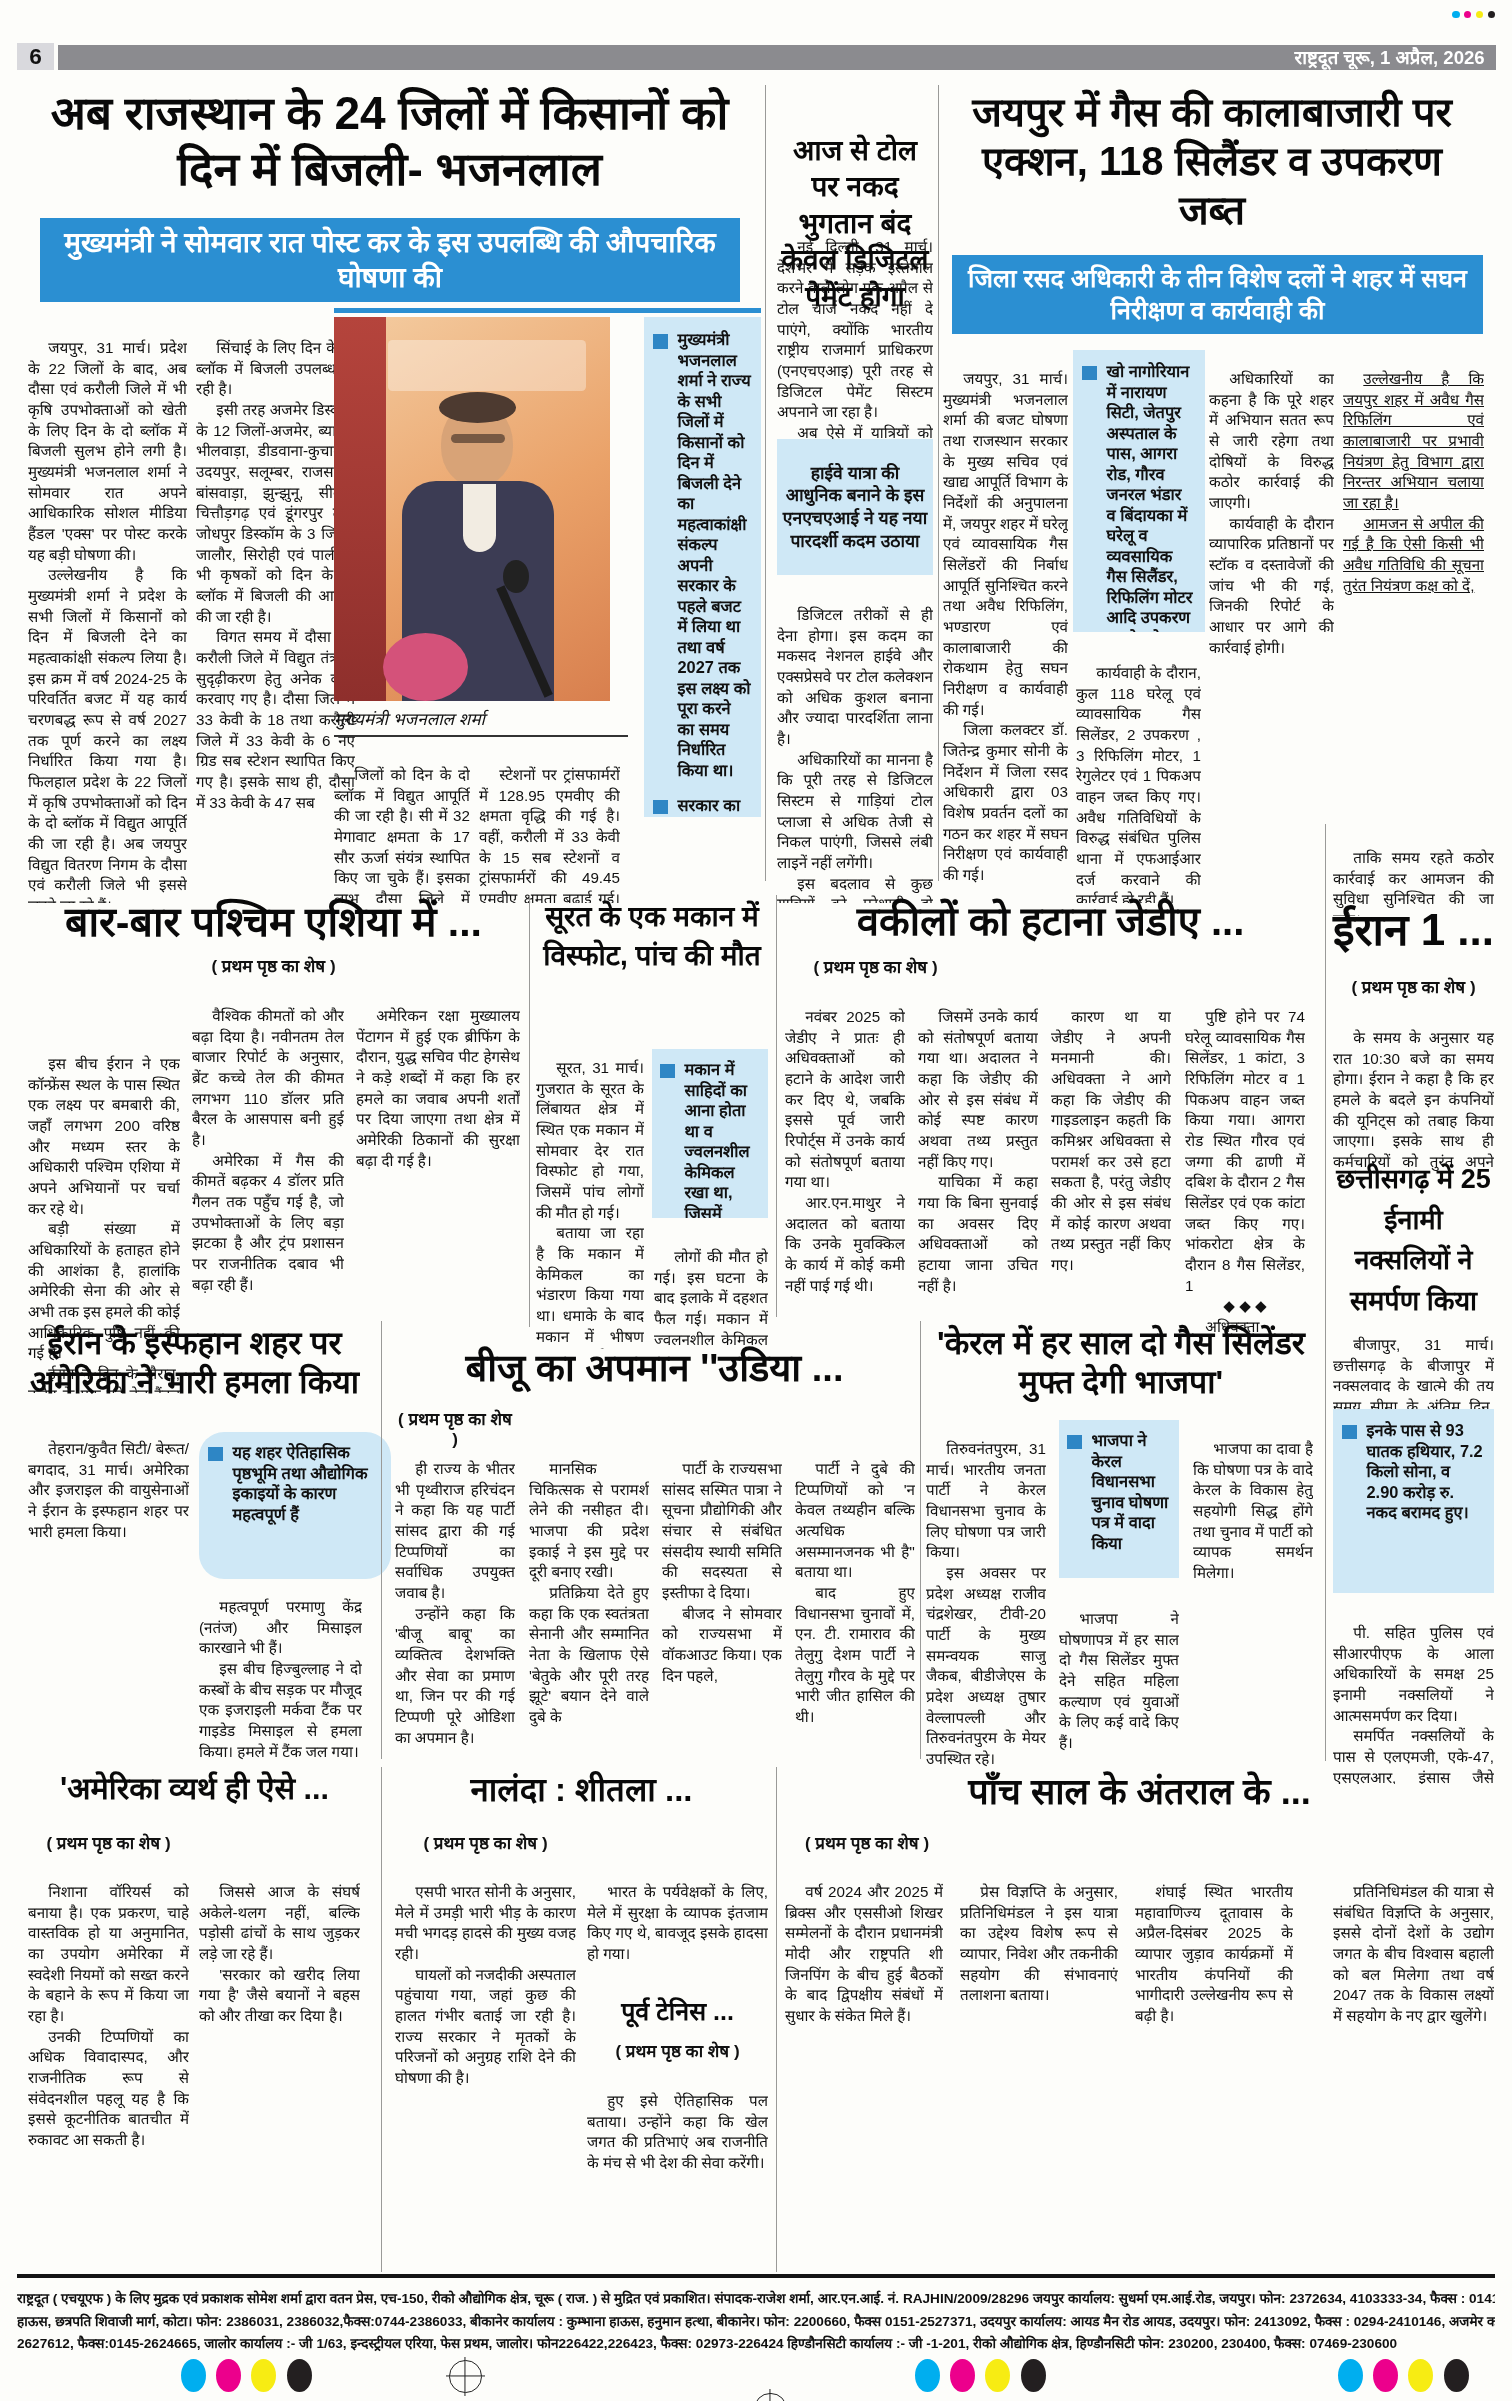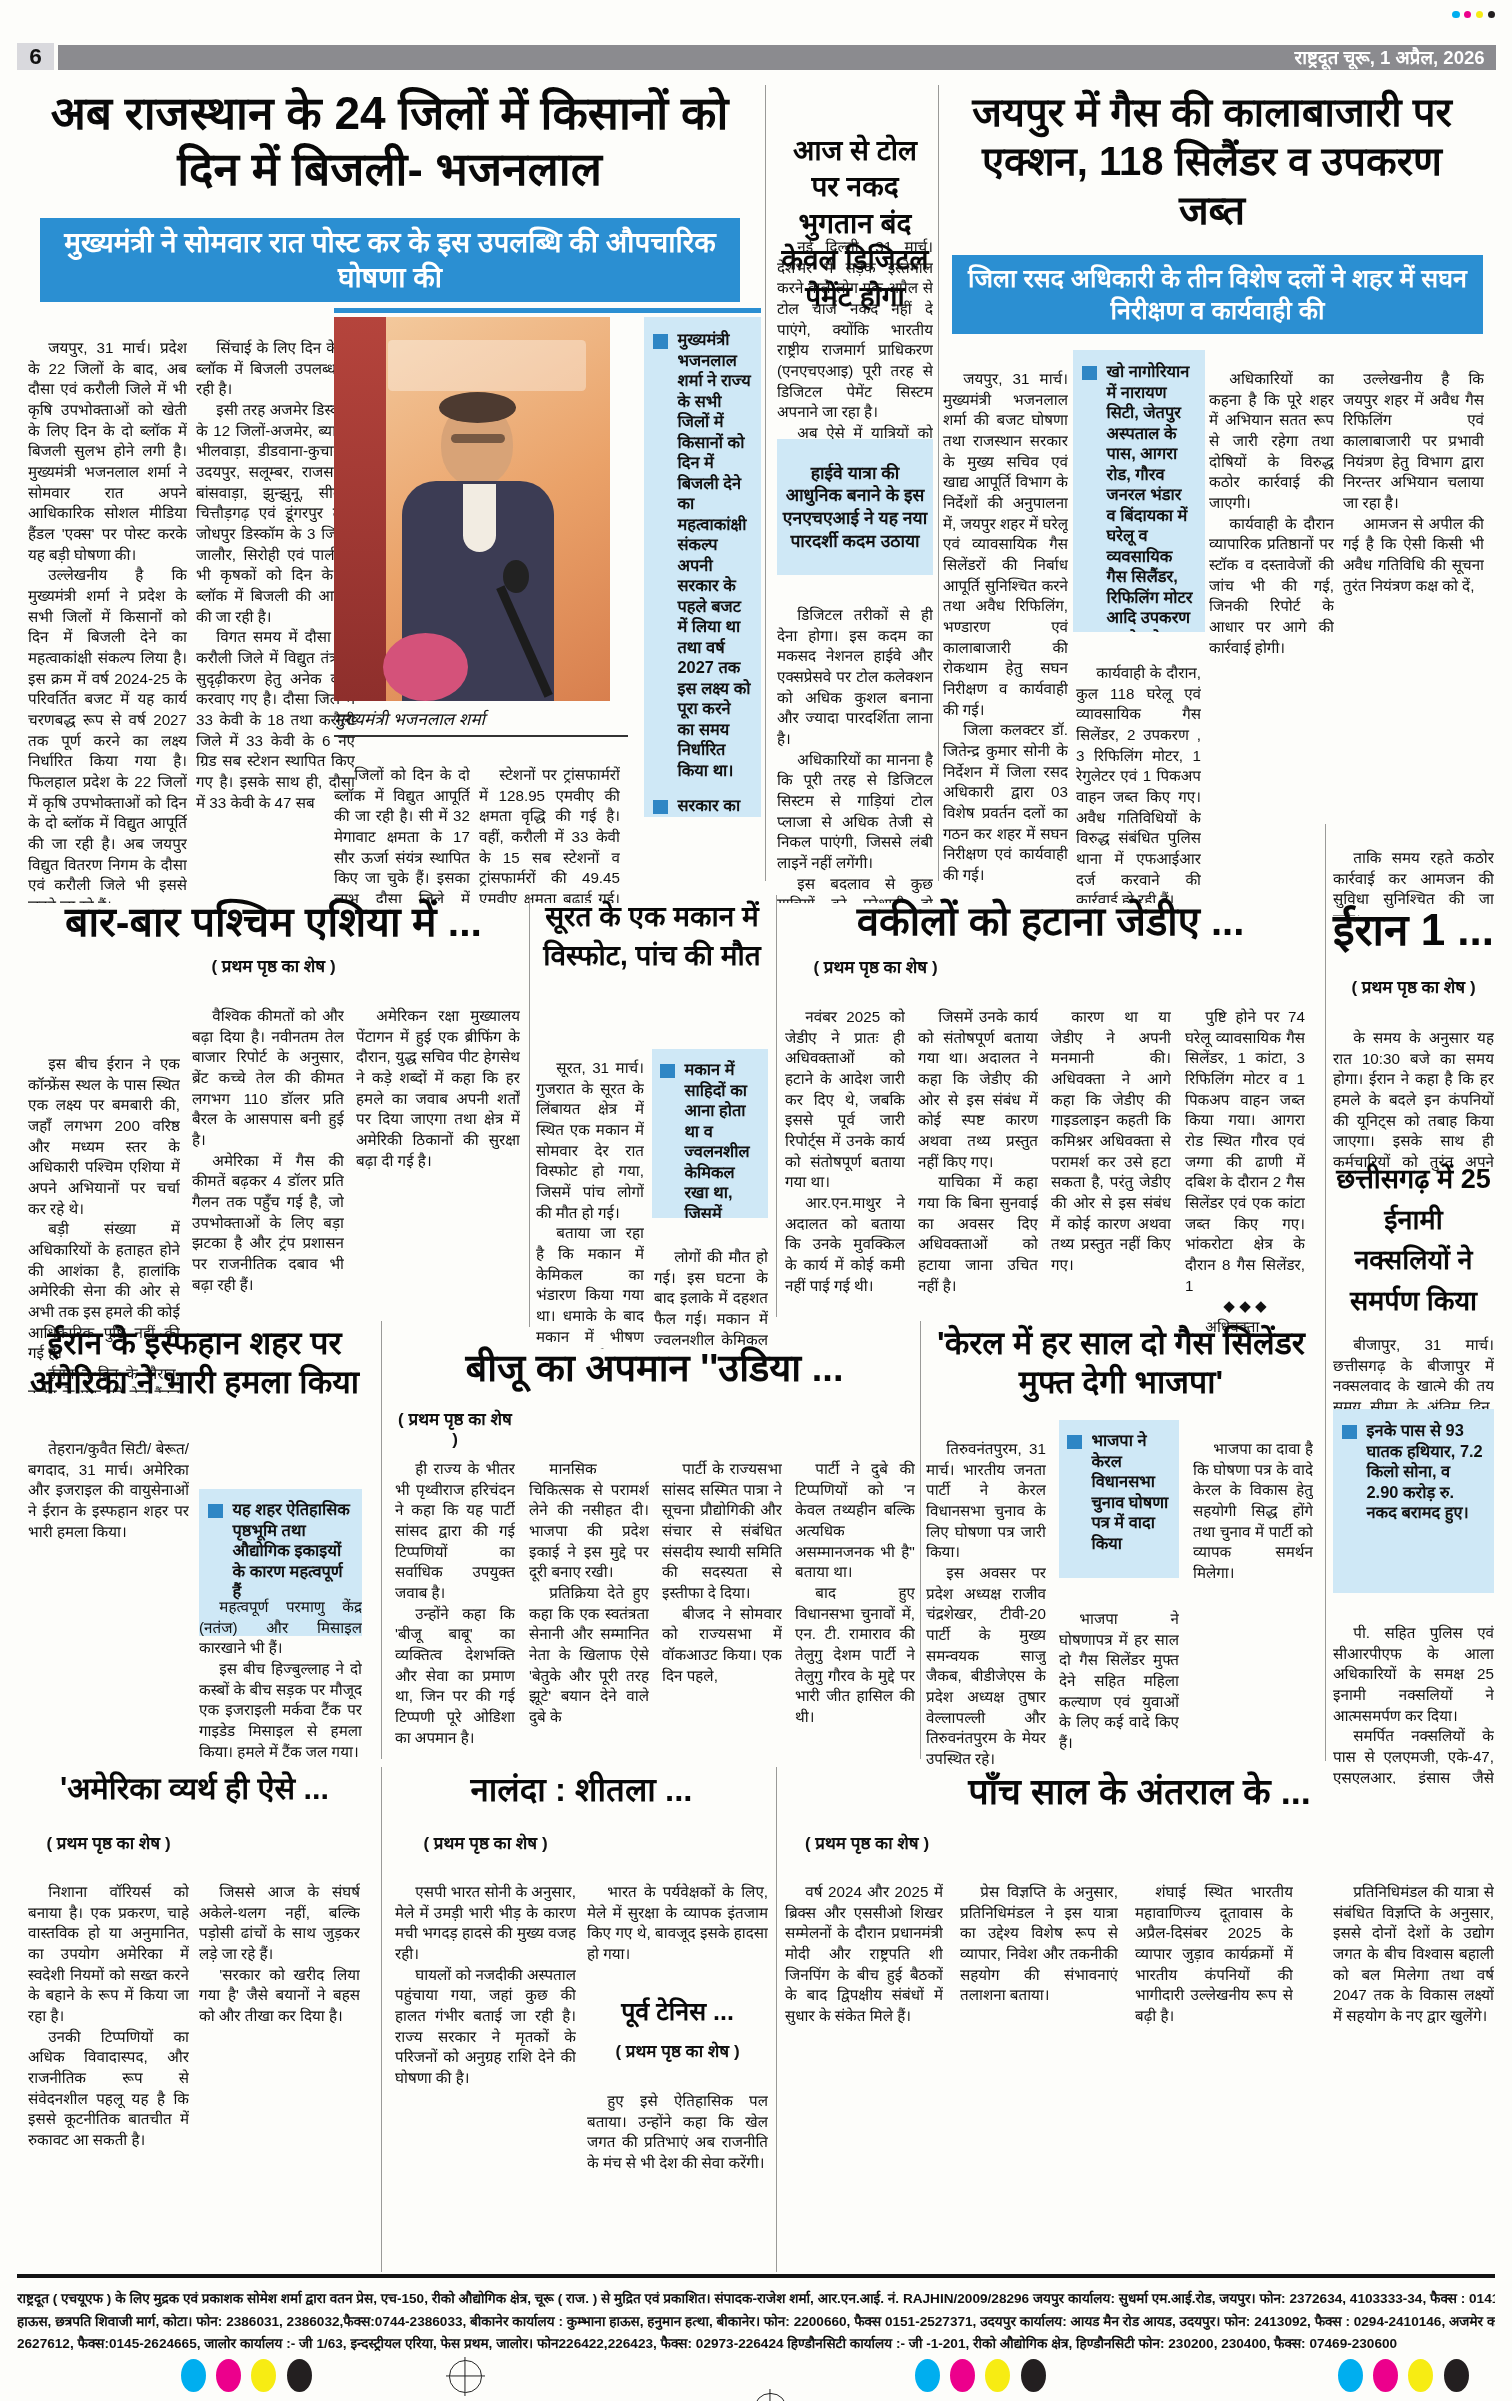--- a/index.html
+++ b/index.html
@@ -100,21 +100,21 @@
   <div class="abs bluebox bullets" style="left:1073px;top:350px;width:132px;height:282px;padding:11.3px 4.5px;box-sizing:border-box;">
     <p>खो नागोरियान में नारायण सिटी, जेतपुर अस्पताल के पास, आगरा रोड, गौरव जनरल भंडार व बिंदायका में घरेलू व व्यवसायिक गैस सिलैंडर, रिफिलिंग मोटर आदि उपकरण पकड़े गये।</p>
   </div>
   <div class="abs body" style="left:1076px;top:641px;width:125px;height:240px;">
       <p>कार्यवाही के दौरान, कुल 118 घरेलू एवं व्यावसायिक गैस सिलेंडर, 2 उपकरण , 3 रिफिलिंग मोटर, 1 रेगुलेटर एवं 1 पिकअप वाहन जब्त किए गए। अवैध गतिविधियों के विरुद्ध संबंधित पुलिस थाना में एफआईआर दर्ज करवाने की कार्रवाई हो रही हैं।</p>
     </div>
   <div class="abs body" style="left:1209px;top:347px;width:125px;height:534px;">
       <p>अधिकारियों का कहना है कि पूरे शहर में अभियान सतत रूप से जारी रहेगा तथा दोषियों के विरुद्ध कठोर कार्रवाई की जाएगी।</p>
       <p>कार्यवाही के दौरान व्यापारिक प्रतिष्ठानों पर स्टॉक व दस्तावेजों की जांच भी की गई, जिनकी रिपोर्ट के आधार पर आगे की कार्रवाई होगी।</p>
     </div>
-  <div class="abs body" style="left:1343px;top:347px;width:141px;height:534px;">
+  <div class="abs body" style="left:1343px;top:347px;width:141px;height:534px;text-decoration:underline;">
       <p>उल्लेखनीय है कि जयपुर शहर में अवैध गैस रिफिलिंग एवं कालाबाजारी पर प्रभावी नियंत्रण हेतु विभाग द्वारा निरन्तर अभियान चलाया जा रहा है।</p>
       <p>आमजन से अपील की गई है कि ऐसी किसी भी अवैध गतिविधि की सूचना तुरंत नियंत्रण कक्ष को दें,</p>
     </div>
 
   <div class="abs hl" style="left:28px;top:897px;width:491px;height:50px;font-size:41px;">बार-बार पश्चिम एशिया में ...</div>
   <div class="abs contd" style="left:28px;top:954px;width:491px;">( प्रथम पृष्ठ का शेष )</div>
   <div class="abs body" style="left:28px;top:1032px;width:152px;height:339px;">
       <p>इस बीच ईरान ने एक कॉन्फ्रेंस स्थल के पास स्थित एक लक्ष्य पर बमबारी की, जहाँ लगभग 200 वरिष्ठ और मध्यम स्तर के अधिकारी पश्चिम एशिया में अपने अभियानों पर चर्चा कर रहे थे।</p>
       <p>बड़ी संख्या में अधिकारियों के हताहत होने की आशंका है, हालांकि अमेरिकी सेना की ओर से अभी तक इस हमले की कोई आधिकारिक पुष्टि नहीं की गई है।</p>
       <p>ईरान ने दिन के दौरान, कुवैत के एक बड़े तेल टैंकर को भी निशाना बनाया, जिससे आग लग गई और</p>
@@ -179,21 +179,21 @@
   </div>
   <div class="abs body" style="left:1333px;top:1601px;width:161px;height:161px;">
       <p>पी. सहित पुलिस एवं सीआरपीएफ के आला अधिकारियों के समक्ष 25 इनामी नक्सलियों ने आत्मसमर्पण कर दिया।</p>
       <p>समर्पित नक्सलियों के पास से एलएमजी, एके-47, एसएलआर, इंसास जैसे घातक हथियार बरामद हुए। इन पर कुल 1.16 करोड़ रुपये के इनाम घोषित थे। बरामद हथियारों में 4 एके-47 व 9 एसएलआर राइफलें भी शामिल हैं।</p>
     </div>
 
   <div class="abs hl" style="left:28px;top:1324px;width:333px;height:85px;font-size:32px;">ईरान के इस्फहान शहर पर अमेरिका ने भारी हमला किया</div>
   <div class="abs body" style="left:28px;top:1417px;width:161px;height:339px;">
       <p>तेहरान/कुवैत सिटी/ बेरूत/ बगदाद, 31 मार्च। अमेरिका और इजराइल की वायुसेनाओं ने ईरान के इस्फहान शहर पर भारी हमला किया।</p>
     </div>
-  <div class="abs bluebox bullets" style="left:199px;top:1489px;width:163px;height:147px;padding:10.2px 4.5px;box-sizing:border-box;">
+  <div class="abs bluebox bullets" style="left:199px;top:1432px;width:192px;height:147px;padding:10.2px 4.5px;box-sizing:border-box;border-radius:25px;">
     <p>यह शहर ऐतिहासिक पृष्ठभूमि तथा औद्योगिक इकाइयों के कारण महत्वपूर्ण हैं</p>
   </div>
   <div class="abs body" style="left:199px;top:1575px;width:163px;height:181px;">
       <p>महत्वपूर्ण परमाणु केंद्र (नतंज) और मिसाइल कारखाने भी हैं।</p>
       <p>इस बीच हिज्बुल्लाह ने दो कस्बों के बीच सड़क पर मौजूद एक इजराइली मर्कवा टैंक पर गाइडेड मिसाइल से हमला किया। हमले में टैंक जल गया।</p>
     </div>
 
   <div class="abs vrule" style="left:381px;top:1321px;height:438px;"></div>
   <div class="abs hl" style="left:395px;top:1345px;width:519px;height:52px;font-size:38px;">बीजू का अपमान ''उडिया ...</div>
   <div class="abs contd" style="left:395px;top:1407px;width:120px;">( प्रथम पृष्ठ का शेष )</div>

